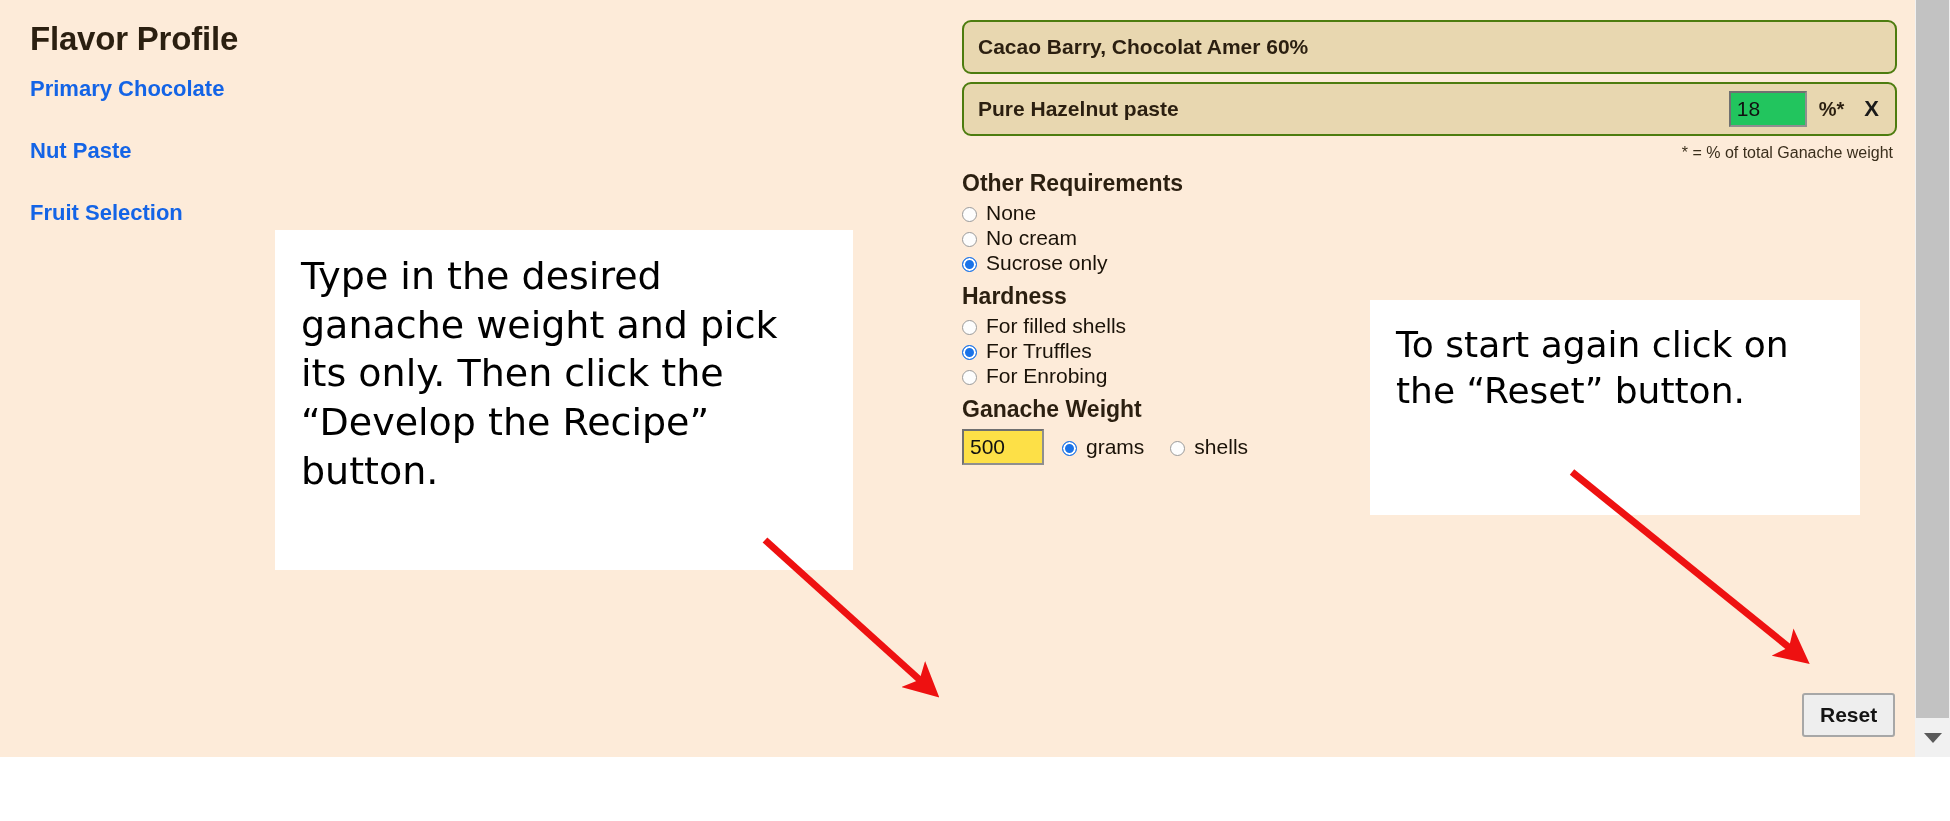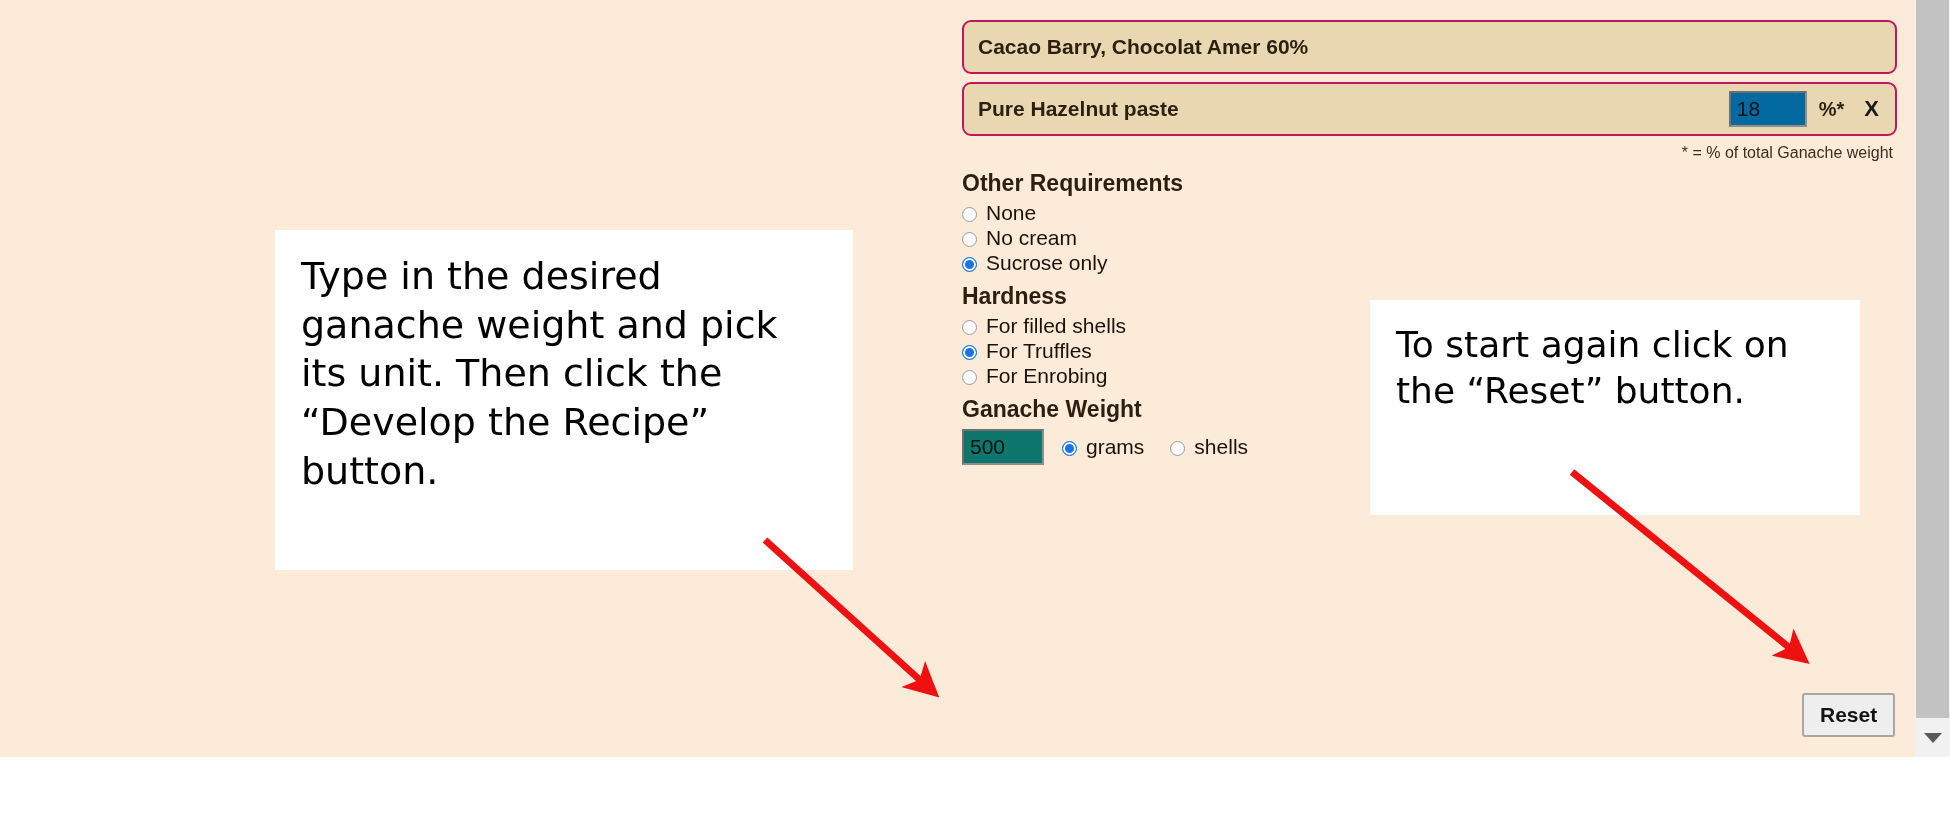--- a/index.html
+++ b/index.html
@@ -44,37 +44,37 @@
     text-decoration: none;
     margin-bottom: 36px;
     white-space: nowrap;
   }
 
   
   #right-col { position: absolute; left: 962px; top: 20px; width: 935px; }
   .prop-box {
     box-sizing: border-box;
     background: #e8d7b0;
-    border: 2px solid #be185d;
+    border: 2px solid #4d7c0f;
     border-radius: 9px;
     height: 54px;
     margin-bottom: 8px;
     display: flex;
     align-items: center;
     padding: 0 12px 0 14px;
     font-size: 21px;
     font-weight: bold;
     color: #2b1f10;
   }
   .prop-box .grow { flex: 1 1 auto; }
   .pct-input {
     box-sizing: border-box;
     width: 78px;
     height: 36px;
-    background: #0369a1;
+    background: #22c55e;
     border: 2px solid #8f8f8f;
     border-top-color: #707070;
     border-left-color: #707070;
     font-family: "Liberation Sans", sans-serif;
     font-size: 21px;
     font-weight: normal;
     color: #111;
     padding: 0 6px;
     text-align: left;
     line-height: 32px;
@@ -118,21 +118,21 @@
   }
   .radio.checked {
     border: 1px solid #1a73e8;
     background: #1a73e8;
     box-shadow: inset 0 0 0 2px #ffffff;
   }
   .weight-row { display: flex; align-items: center; margin-top: 6px; }
   .weight-input {
     box-sizing: border-box;
     width: 82px; height: 36px;
-    background: #0f766e;
+    background: #fde047;
     border: 2px solid #8f8f8f;
     border-top-color: #707070;
     border-left-color: #707070;
     font-family: "Liberation Sans", sans-serif;
     font-size: 21px;
     color: #111;
     padding: 0 6px;
     margin-right: 18px;
   }
   .unit-row { display: flex; align-items: center; font-size: 21px; color: #1a1208; margin-right: 26px; }
@@ -196,20 +196,27 @@
     border-top: 10px solid #5a5a5a;
   }
 </style>
 </head>
 <body>
 
 <div id="root">
 
   <div id="page">
 
+    <div id="left-col">
+      <div class="h-title">Flavor Profile</div>
+
+      <a class="flavor-link" href="#">Primary Chocolate</a>
+      <a class="flavor-link" href="#">Nut Paste</a>
+      <a class="flavor-link" href="#">Fruit Selection</a>
+    </div>
 
     <div id="right-col">
 
       <div class="prop-box">
         <span class="grow">Cacao Barry, Chocolat Amer 60%</span>
       </div>
 
       <div class="prop-box">
         <span class="grow">Pure Hazelnut paste</span>
         <input class="pct-input" type="text" value="18" style="">
@@ -259,21 +266,21 @@
         </label>
         <label class="unit-row">
           <span class="radio"></span>
           <span>shells</span>
         </label>
       </div>
     </div>
 
     <button class="btn" id="reset-btn">Reset</button>
 
-    <div class="callout" id="callout-left">Type in the desired ganache weight and pick its unit. Then click  the “Develop the Recipe” button.</div>
+    <div class="callout" id="callout-left">Type in the desired ganache weight and pick its only. Then click  the “Develop the Recipe” button.</div>
     <div class="callout" id="callout-right">To start again click on the “Reset” button.</div>
 
     <svg id="arrows" viewBox="0 0 1915 757">
       <defs>
         <marker id="ah" markerWidth="5" markerHeight="5" refX="3.4" refY="2.5" orient="auto">
           <path d="M0,0 L5,2.5 L0,5 L1.2,2.5 Z" fill="#ee1111"></path>
         </marker>
       </defs>
       <line x1="765" y1="540" x2="931" y2="690" stroke="#ee1111" stroke-width="7" marker-end="url(#ah)"></line>
       <line x1="1572" y1="472" x2="1801" y2="657" stroke="#ee1111" stroke-width="7" marker-end="url(#ah)"></line>

